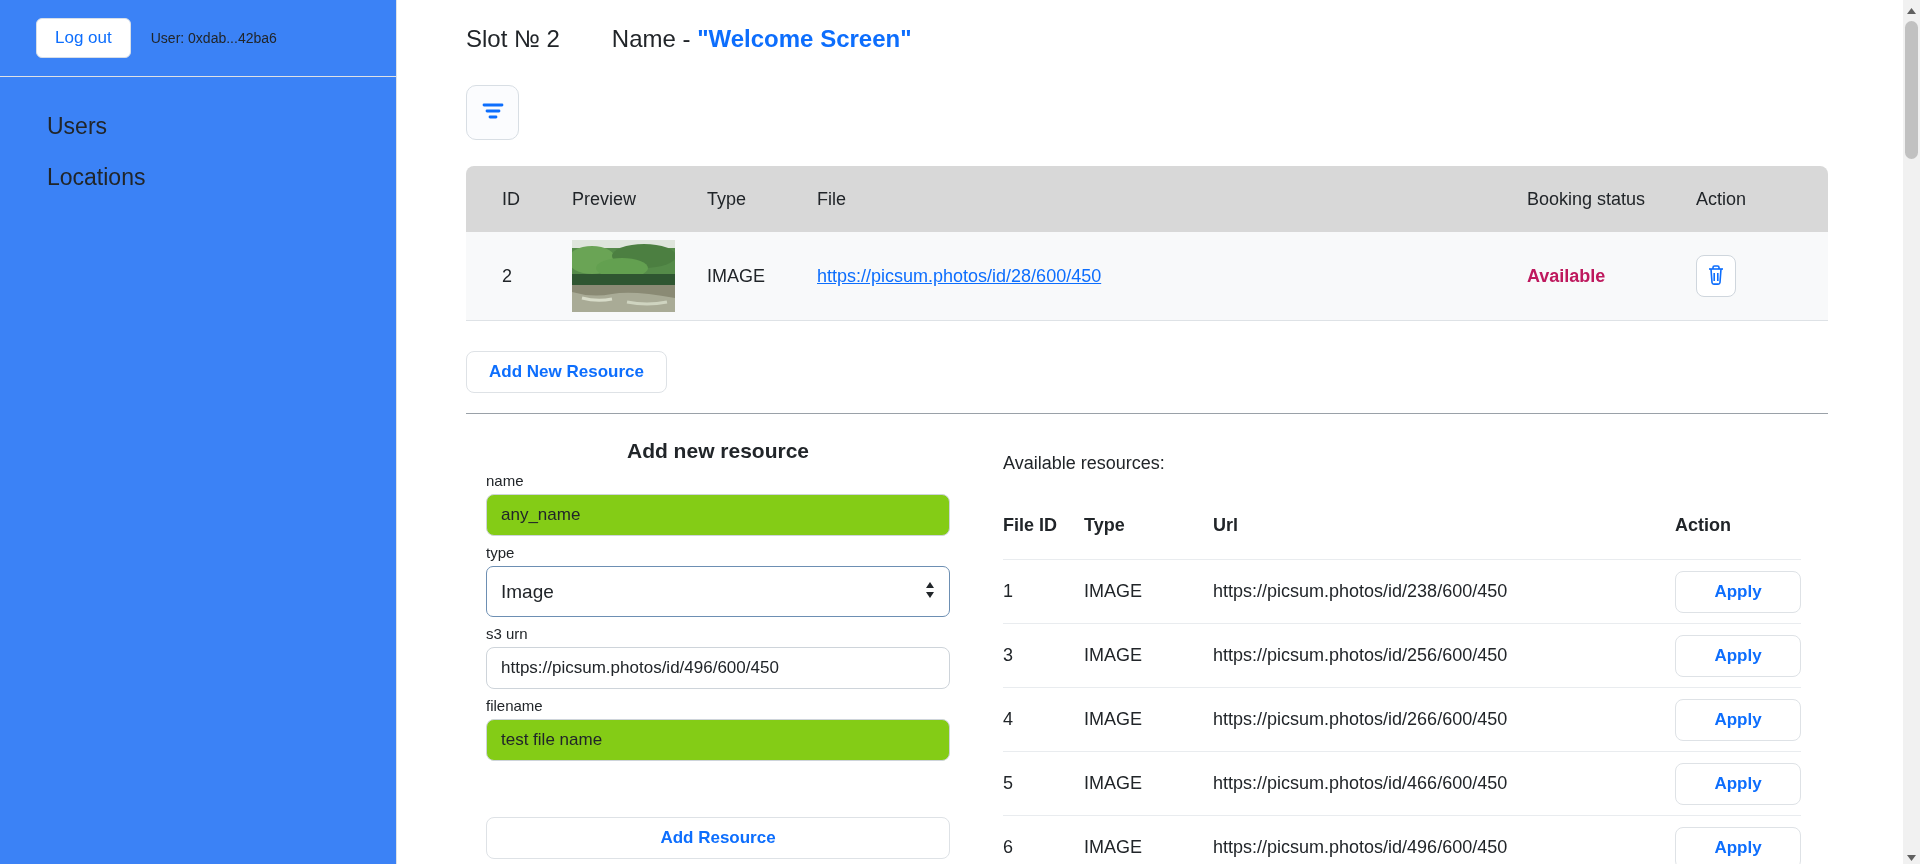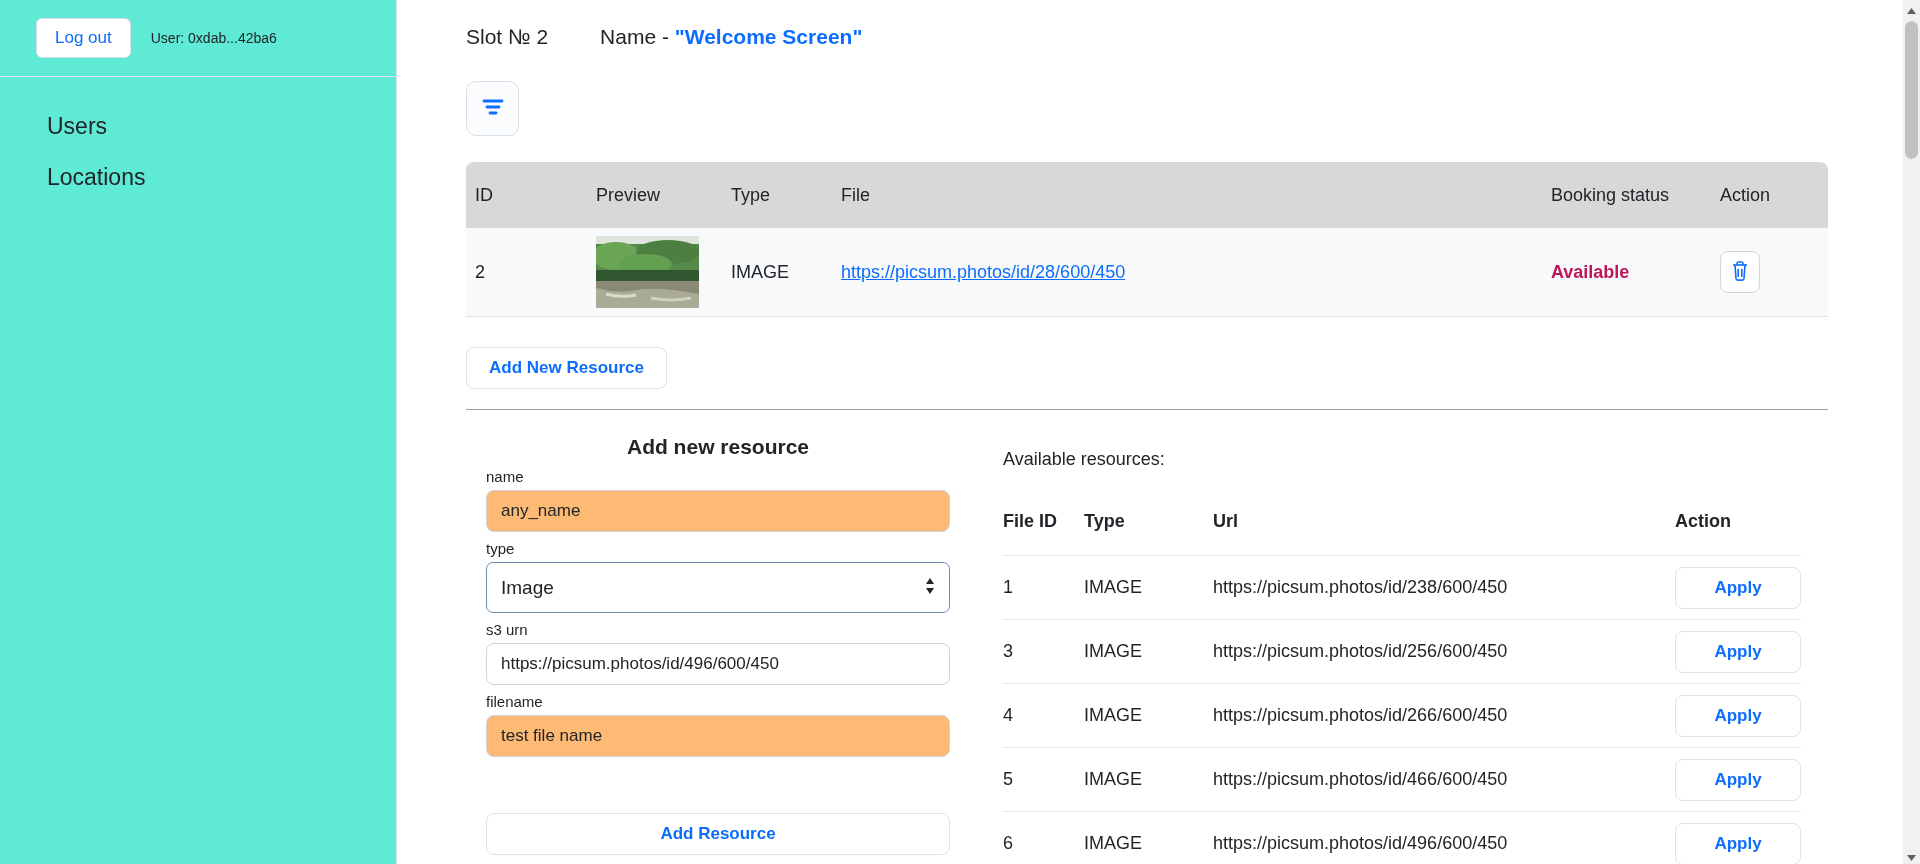--- a/index.html
+++ b/index.html
@@ -5,58 +5,58 @@
   * { margin:0; padding:0; box-sizing:border-box; }
   html, body {
     width:1920px; height:864px; overflow:hidden; background:#fff;
     font-family:"Liberation Sans", sans-serif; color:#212529;
   }
   button { font-family:"Liberation Sans", sans-serif; cursor:pointer; }
 
   
   .sidebar {
     position:absolute; left:0; top:0; width:397px; height:864px;
-    background:#5eead4; border-right:1px solid #dee2e6;
+    background:#3b82f6; border-right:1px solid #dee2e6;
   }
   .sidebar-top {
     height:77px; border-bottom:1px solid #dee2e6;
     display:flex; align-items:center; gap:20px; padding-left:36px;
   }
   .btn-logout {
     padding:9px 18px; background:#fff; color:#0d6efd; font-size:17px;
     border:1px solid #d6dee8; border-radius:6px;
   }
   .user-label { font-size:14px; color:#212529; }
   .sidebar nav { padding-top:24px; }
   .nav-item { padding:12px 0 12px 47px; font-size:23px; cursor:pointer; }
 
   
   .main { position:absolute; left:398px; top:0; width:1505px; height:864px; }
   .content { position:absolute; left:68px; top:0; width:1362px; }
 
-  .slot-header { display:flex; gap:52px; padding-top:25px; font-size:21px; align-items:baseline; }
+  .slot-header { display:flex; gap:52px; padding-top:25px; font-size:24px; align-items:baseline; }
   .name-value { color:#0d6efd; font-weight:700; }
 
   .filter-btn {
     margin-top:32px; width:53px; height:55px; border-radius:10px;
     border:1px solid #d8dee4; background:#fbfcfe;
     display:flex; align-items:center; justify-content:center;
   }
 
   
   .slot-table { margin-top:26px; font-size:18px; }
   .slot-thead {
     height:66px; background:#d8d8d8; border-radius:8px 8px 0 0;
     display:flex; align-items:center;
   }
   .slot-row {
     height:89px; background:#f8f9fa; border-bottom:1px solid #dee2e6;
     display:flex; align-items:center;
   }
-  .sc1 { width:130px; padding-left:9px; }
+  .sc1 { width:106px; padding-left:36px; }
   .sc2 { width:135px; }
   .sc3 { width:110px; }
   .sc4 { width:710px; }
   .sc5 { width:169px; }
   .sc6 { width:108px; }
   .preview-thumb { width:103px; height:72px; display:block; border:0; }
   .file-link { color:#0d6efd; text-decoration:underline; cursor:pointer; }
   .status-available { color:#be185d; font-weight:700; }
   .btn-trash {
     width:40px; height:42px; border-radius:8px; border:1px solid #cfd6dd;
@@ -75,21 +75,21 @@
   .bottom-section { position:relative; height:452px; }
 
   .form-col { position:absolute; left:20px; top:24px; width:464px; }
   .form-title { font-size:21px; font-weight:700; text-align:center; line-height:26px; }
   .field-label { display:block; font-size:15px; margin-top:8px; line-height:18px; }
   .text-input {
     margin-top:4px; width:100%; height:42px; border:1px solid #ced4da;
     border-radius:8px; padding:0 14px; font-size:17px; color:#212529;
     font-family:"Liberation Sans", sans-serif; background:#fff;
   }
-  .autofill { background:#fdba74; }
+  .autofill { background:#84cc16; }
   .type-select {
     margin-top:4px; width:100%; height:51px; border:1px solid #6d8fb3;
     border-radius:7px; padding:0 14px; font-size:19px;
     display:flex; align-items:center; justify-content:space-between; cursor:pointer;
     background:#fff;
   }
   .btn-add-resource { margin-top:56px; width:100%; height:42px; }
 
   .avail-col { position:absolute; left:537px; top:38px; width:798px; font-size:18px; }
   .avail-title { font-size:18px; line-height:22px; }

